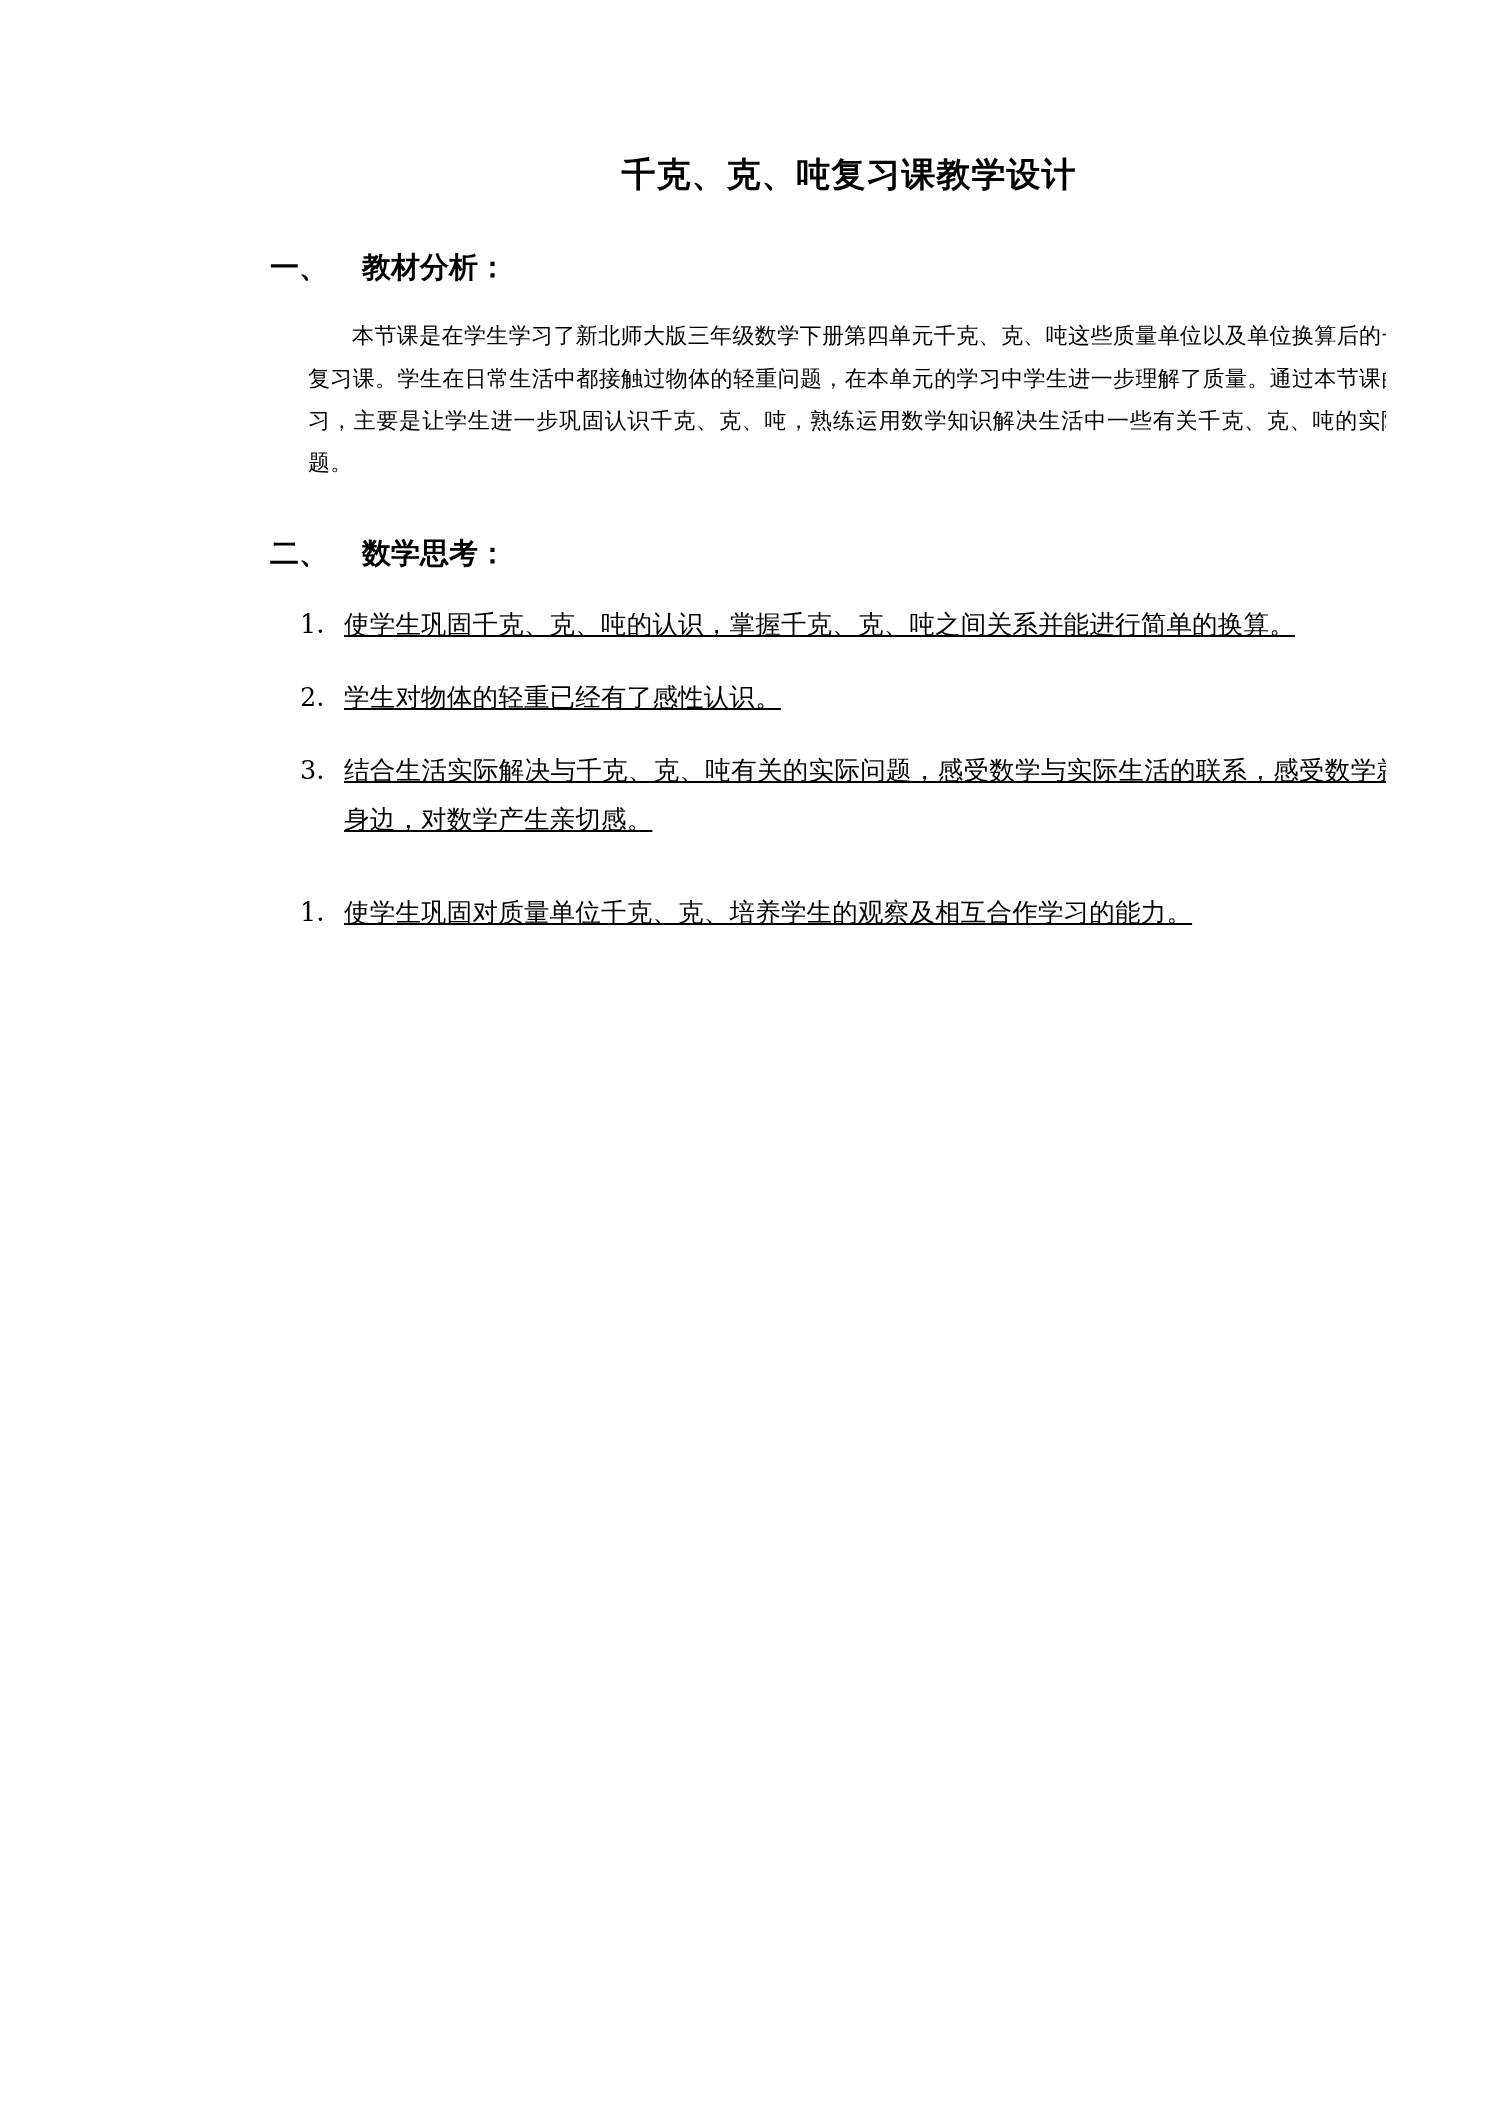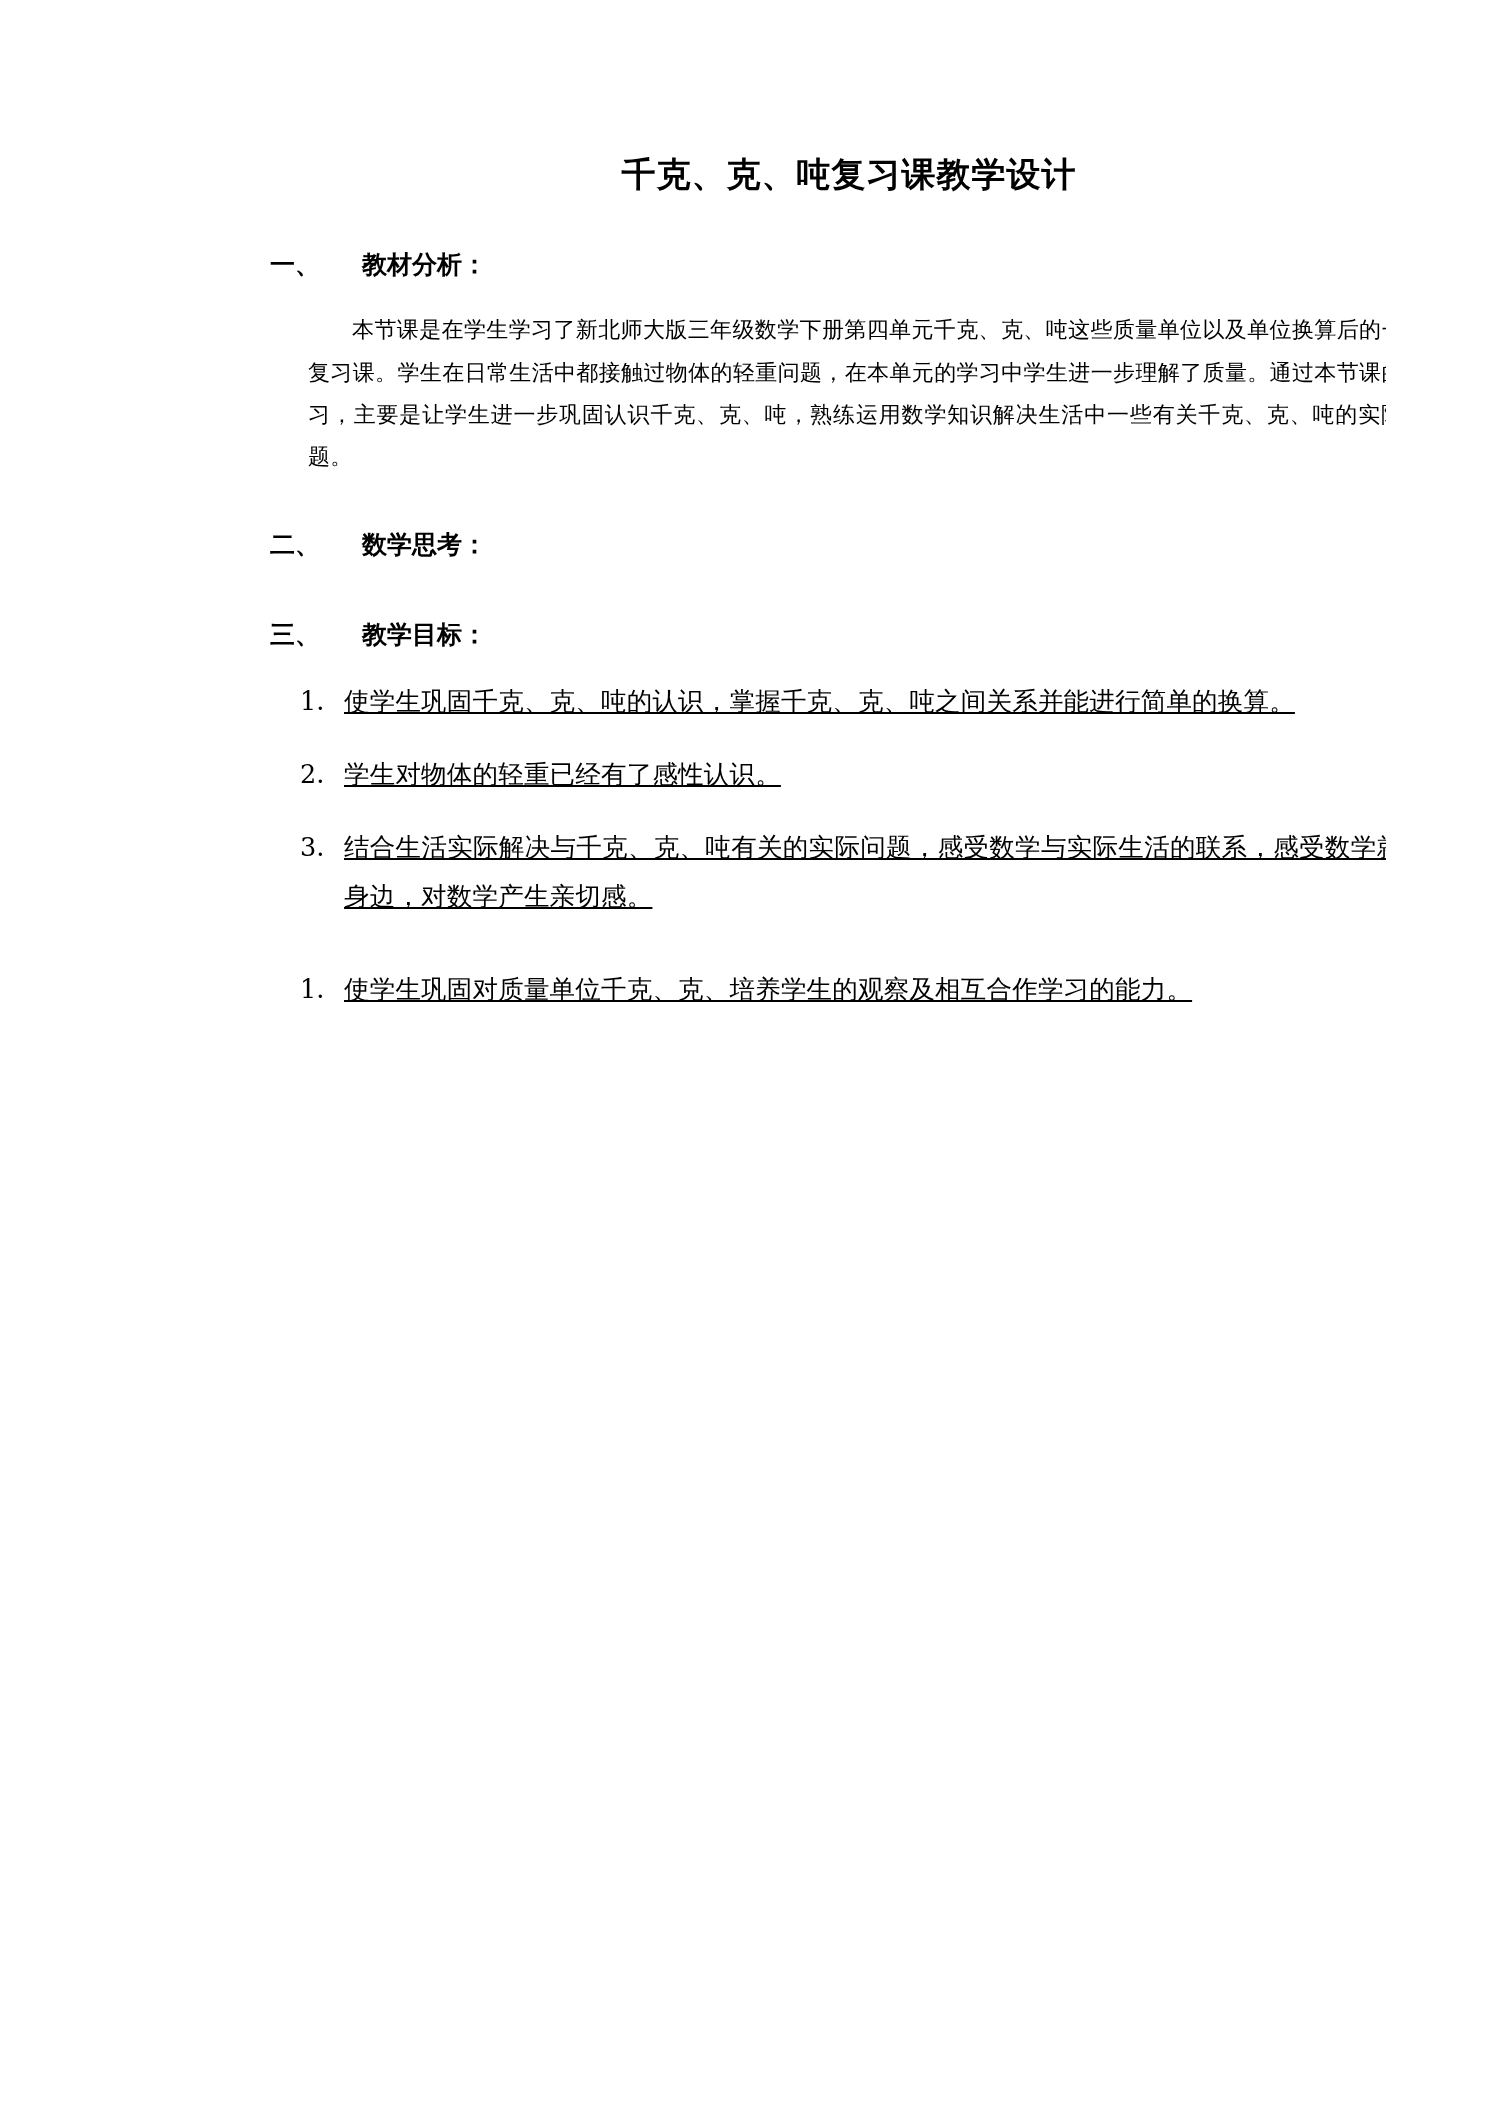--- a/index.html
+++ b/index.html
@@ -31,21 +31,21 @@
     text-align: center;
     font-size: 34px;
     font-weight: bold;
     letter-spacing: 1px;
     margin: 0;
     padding-top: 148px;
     line-height: 1.35;
     font-family: "DejaVu Sans", "Liberation Sans", sans-serif;
   }
   .section-heading {
-    font-size: 25px;
+    font-size: 29px;
     font-weight: bold;
     margin: 0;
     padding-top: 48px;
     padding-bottom: 4px;
     line-height: 1.5;
     font-family: "DejaVu Sans", "Liberation Sans", sans-serif;
   }
   .section-heading .num {
     display: inline-block;
     min-width: 92px;
@@ -109,23 +109,20 @@
       </div>
     </div>
 
     <div>
       <div class="section-heading">
         <span class="num">二、</span><span class="label">数学思考：</span>
       </div>
     </div>
 
     <div>
-      <div class="section-heading">
-        <span class="num">三、</span><span class="label">教学目标：</span>
-      </div>
       <div class="list">
         <div class="list-item">
           <span class="marker">1.</span>
           <span class="item-text">使学生巩固千克、克、吨的认识，掌握千克、克、吨之间关系并能进行简单的换算。</span>
         </div>
         <div class="list-item">
           <span class="marker">2.</span>
           <span class="item-text">学生对物体的轻重已经有了感性认识。</span>
         </div>
         <div class="list-item">

